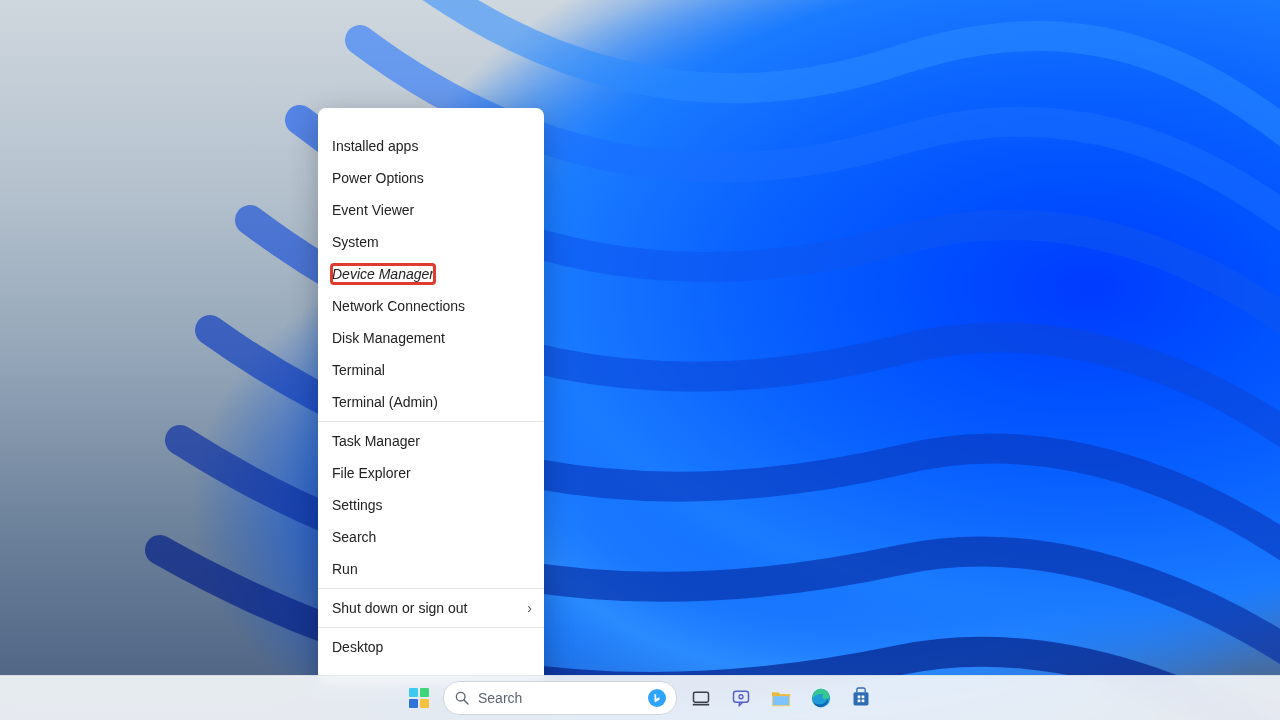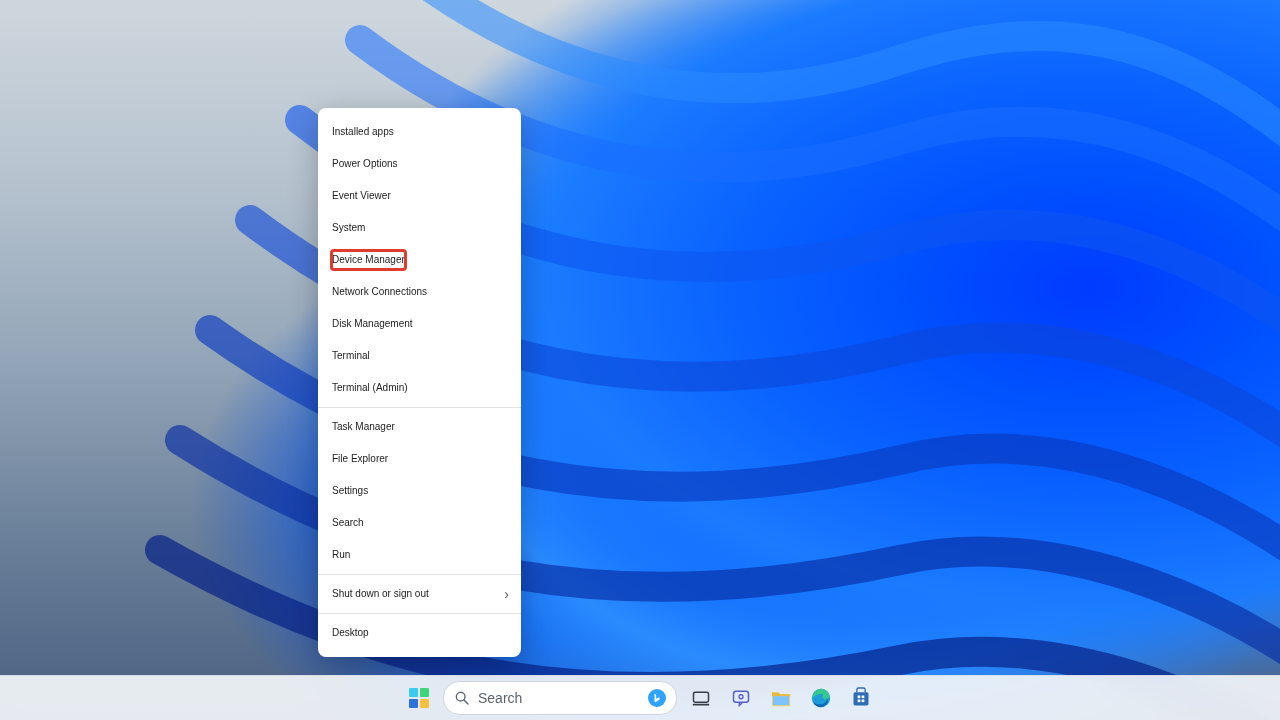--- a/index.html
+++ b/index.html
@@ -7,28 +7,28 @@
   .wallpaper{position:absolute;inset:0;
     background:
       radial-gradient(1200px 700px at 85% 40%,#003bff 0%,#0050ff 15%,#0a63ff 30%,#1a7bff 45%,transparent 60%),
       radial-gradient(900px 700px at 65% 55%,#0040e0 0%,#0055ff 20%,#2a8bff 40%,transparent 60%),
       radial-gradient(700px 500px at 45% 70%,#0033cc 0%,#004de0 25%,transparent 55%),
       linear-gradient(180deg,#cfd7de 0%,#b6c3cf 25%,#93a5b8 50%,#6a7f99 75%,#4a5f80 100%);
   }
   .waves{position:absolute;inset:0;pointer-events:none;}
   .waves path{fill:none;stroke-width:30;stroke-linecap:round;}
   
-  .ctx{position:absolute;left:318px;top:108px;width:203px;background:#fff;
+  .ctx{position:absolute;left:318px;top:108px;width:226px;background:#fff;
        border-radius:8px;box-shadow:0 8px 30px rgba(0,0,0,.25);
-       font-size:10px;color:#222;padding:8px 0;}
+       font-size:14px;color:#222;padding:22px 0;}
   .ctx .item{padding:7px 14px 7px 14px;line-height:18px;cursor:default;position:relative;}
   .ctx .sep{height:1px;background:#e3e3e3;margin:3px 0;}
   .ctx .item.has-sub::after{content:"›";position:absolute;right:12px;top:7px;color:#555;font-size:14px;}
   .hl{outline:3px solid #e03b2f;outline-offset:-1px;border-radius:2px;display:inline-block;
-      padding:0 0;margin:0;}
+      padding:0 0;margin:0;font-style:italic;}
   
   .taskbar{position:absolute;left:0;right:0;bottom:0;height:44px;
            background:rgba(243,246,250,.92);backdrop-filter:blur(10px);
            display:flex;align-items:center;justify-content:center;gap:8px;
            border-top:1px solid rgba(0,0,0,.05);}
   .tb-btn{width:32px;height:32px;border-radius:4px;display:flex;align-items:center;justify-content:center;
           cursor:default;}
   .start-ico{display:grid;grid-template-columns:1fr 1fr;grid-template-rows:1fr 1fr;gap:2px;width:20px;height:20px;}
   .start-ico span{display:block;border-radius:1px;}
   .search-box{display:flex;align-items:center;width:212px;height:32px;background:#fff;

